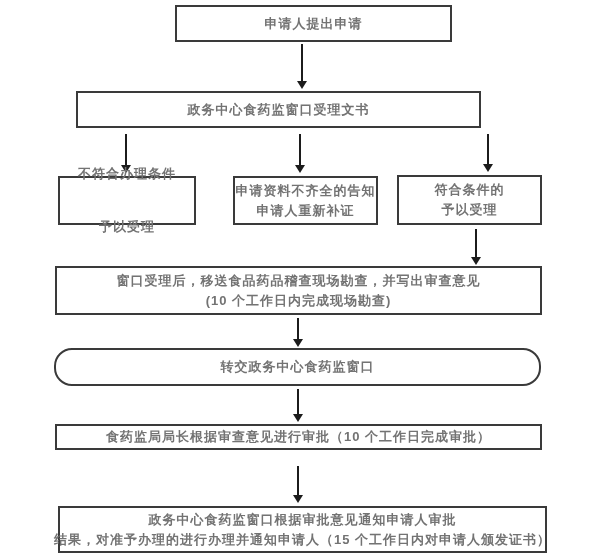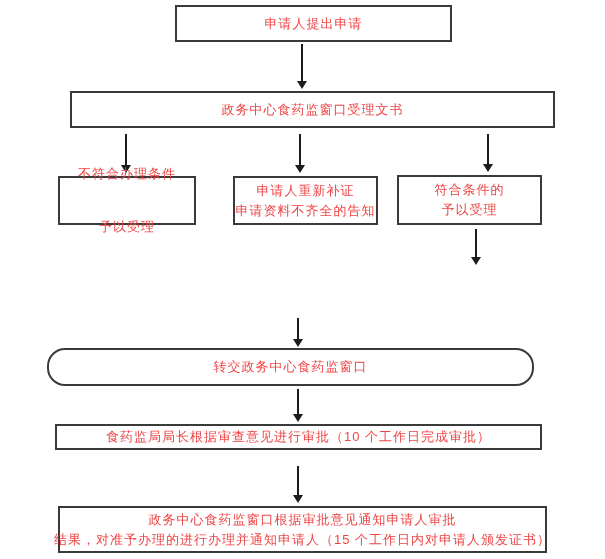--- a/index.html
+++ b/index.html
@@ -11,23 +11,23 @@
     position:relative;
     width:605px;height:559px;
     background:#ffffff;
     overflow:hidden;
   }
   .node{
     position:absolute;
     box-sizing:border-box;
     border:2px solid #3a3a3a;
     background:#ffffff;
-    color:#ef4444;
+    color:#737373;
     font-size:13px;
-    font-weight:normal;
+    font-weight:bold;
     line-height:20px;
     text-align:center;
     display:flex;
     flex-direction:column;
     justify-content:center;
     align-items:center;
     letter-spacing:1px;
   }
   .node .line{display:block;white-space:nowrap;}
   .arrow{
@@ -56,21 +56,21 @@
 
   <div class="node" style="left:175px;top:5px;width:277px;height:37px;">
     <span class="line">申请人提出申请</span>
   </div>
 
   <div class="arrow" style="left:297px;top:44px;height:45px;">
     <div class="shaft"></div>
     <div class="head"></div>
   </div>
 
-  <div class="node" style="left:70px;top:91px;width:485px;height:37px;">
+  <div class="node" style="left:76px;top:91px;width:405px;height:37px;">
     <span class="line">政务中心食药监窗口受理文书</span>
   </div>
 
   <div class="arrow" style="left:121px;top:134px;height:39px;">
     <div class="shaft"></div>
     <div class="head"></div>
   </div>
   <div class="arrow" style="left:295px;top:134px;height:39px;">
     <div class="shaft"></div>
     <div class="head"></div>
@@ -79,41 +79,45 @@
     <div class="shaft"></div>
     <div class="head"></div>
   </div>
 
   <div class="node" style="left:58px;top:176px;width:138px;height:49px;gap:33px;">
     <span class="line">不符合办理条件</span>
     <span class="line">予以受理</span>
   </div>
 
   <div class="node" style="left:233px;top:176px;width:145px;height:49px;">
+    <span class="line">申请资料不齐全的告知</span>
     <span class="line">申请人重新补证</span>
-    <span class="line">申请资料不齐全的告知</span>
   </div>
 
   <div class="node" style="left:397px;top:175px;width:145px;height:50px;text-align:center;">
     <span class="line">符合条件的</span>
     <span class="line">予以受理</span>
   </div>
 
   <div class="arrow" style="left:471px;top:229px;height:36px;">
     <div class="shaft"></div>
     <div class="head"></div>
   </div>
 
+  <div class="node" style="left:55px;top:266px;width:487px;height:49px;">
+    <span class="line">窗口受理后，移送食品药品稽查现场勘查，并写出审查意见</span>
+    <span class="line">(10 个工作日内完成现场勘查)</span>
+  </div>
 
   <div class="arrow" style="left:293px;top:318px;height:29px;">
     <div class="shaft"></div>
     <div class="head"></div>
   </div>
 
-  <div class="node" style="left:47px;top:348px;width:487px;height:38px;border-radius:18px;">
+  <div class="node" style="left:54px;top:348px;width:487px;height:38px;border-radius:18px;">
     <span class="line">转交政务中心食药监窗口</span>
   </div>
 
   <div class="arrow" style="left:293px;top:389px;height:33px;">
     <div class="shaft"></div>
     <div class="head"></div>
   </div>
 
   <div class="node" style="left:55px;top:424px;width:487px;height:26px;">
     <span class="line">食药监局局长根据审查意见进行审批（10 个工作日完成审批）</span>

